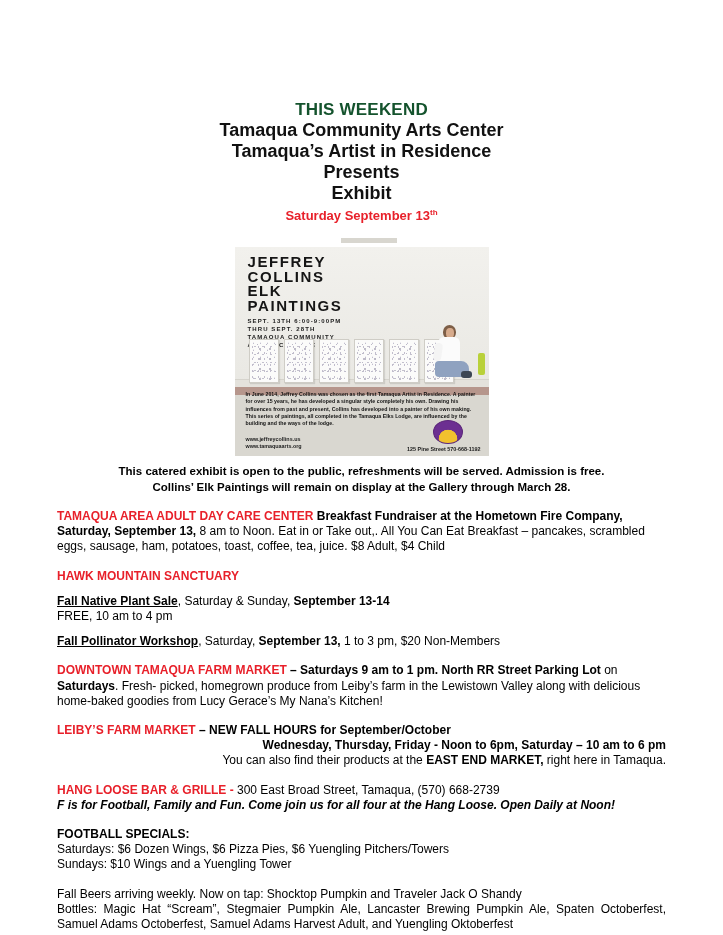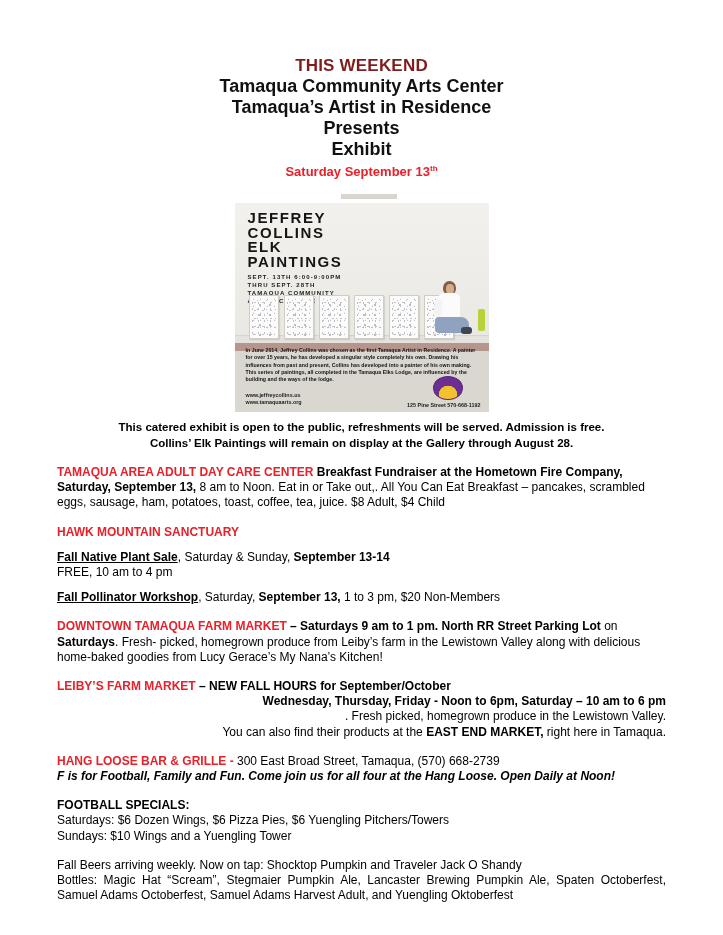--- a/index.html
+++ b/index.html
@@ -21,23 +21,24 @@
     box-sizing: border-box;
     padding: 0 57px;
     overflow: hidden;
   }
 
   
   .header { text-align: center; padding-top: 56px; }
   .hdr-weekend {
     font-size: 17px;
     font-weight: bold;
-    color: #7f1d1d;
+    color: #14532d;
     line-height: 20px;
     letter-spacing: .2px;
+    margin-top: 44px;
   }
   .hdr-line {
     font-size: 18px;
     font-weight: bold;
     color: #111111;
     line-height: 21px;
   }
   .hdr-date {
     font-size: 13px;
     font-weight: bold;
@@ -239,42 +240,41 @@
       <div class="poster-caption">In June 2014, Jeffrey Collins was chosen as the first Tamaqua Artist in Residence. A painter for over 15 years, he has developed a singular style completely his own. Drawing his influences from past and present, Collins has developed into a painter of his own making. This series of paintings, all completed in the Tamaqua Elks Lodge, are influenced by the building and the ways of the lodge.</div>
       <div class="poster-urls" style="white-space:pre-line">www.jeffreycollins.us
 www.tamaquaarts.org</div>
       <div class="poster-logo"></div>
       <div class="poster-addr">125 Pine Street  570-668-1192</div>
     </div>
   </div>
 
   <div class="lead">
     <div>This catered exhibit is open to the public, refreshments will be served. Admission is free.</div>
-    <div>Collins’ Elk Paintings will remain on display at the Gallery through August 28.</div>
+    <div>Collins’ Elk Paintings will remain on display at the Gallery through March 28.</div>
   </div>
 
   <div class="sect">
     <div class="para"><span class="red">TAMAQUA AREA ADULT DAY CARE CENTER</span><span class="b"> Breakfast Fundraiser at the Hometown Fire Company, Saturday, September 13,</span><span> 8 am to Noon.  Eat in or Take out,.  All You Can Eat Breakfast – pancakes, scrambled eggs, sausage, ham, potatoes, toast, coffee, tea, juice.  $8 Adult, $4 Child</span></div>
   </div>
 
   <div class="sect">
     <div class="para red">HAWK MOUNTAIN SANCTUARY</div>
     <div class="para" style="margin-top:10px"><span class="bu">Fall Native Plant Sale</span><span>, Saturday &amp; Sunday, </span><span class="b">September 13-14</span></div>
     <div class="para">FREE, 10 am to 4 pm</div>
     <div class="para" style="margin-top:10px"><span class="bu">Fall Pollinator Workshop</span><span>, Saturday, </span><span class="b">September 13,</span><span> 1 to 3 pm, $20 Non-Members</span></div>
   </div>
 
   <div class="sect">
     <div class="para"><span class="red">DOWNTOWN TAMAQUA FARM MARKET</span><span class="b"> – Saturdays 9 am to 1 pm. North RR Street Parking Lot</span><span> on </span><span class="b">Saturdays</span><span>. Fresh- picked, homegrown produce from Leiby’s farm in the Lewistown Valley along with delicious home-baked goodies from Lucy Gerace’s My Nana’s Kitchen!</span></div>
   </div>
 
   <div class="sect">
     <div class="para"><span class="red">LEIBY’S FARM MARKET</span><span class="b"> – NEW FALL HOURS for September/October</span></div>
     <div class="para center b">Wednesday, Thursday, Friday - Noon to 6pm, Saturday – 10 am to 6 pm</div>
-    <div class="para center">.  Fresh picked, homegrown produce in the Lewistown Valley.</div>
     <div class="para center"><span>You can also find their products at the </span><span class="b">EAST END MARKET,</span><span> right here in Tamaqua.</span></div>
   </div>
 
   <div class="sect">
     <div class="para"><span class="red">HANG LOOSE BAR &amp; GRILLE -</span><span> 300 East Broad Street, Tamaqua, (570) 668-2739</span></div>
     <div class="para bi">F is for Football, Family and Fun.  Come join us for all four at the Hang Loose.  Open Daily at Noon!</div>
   </div>
 
   <div class="sect">
     <div class="para b">FOOTBALL SPECIALS:</div>

